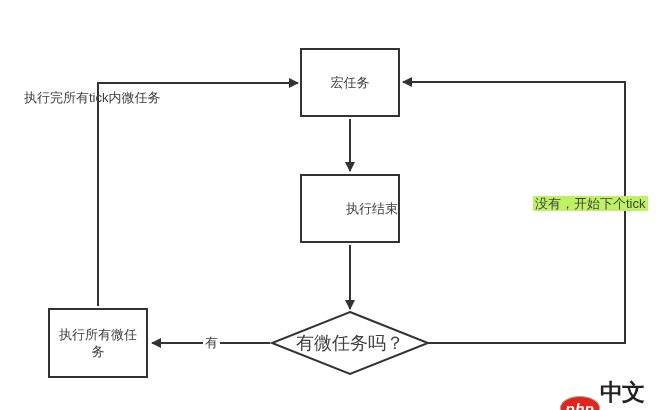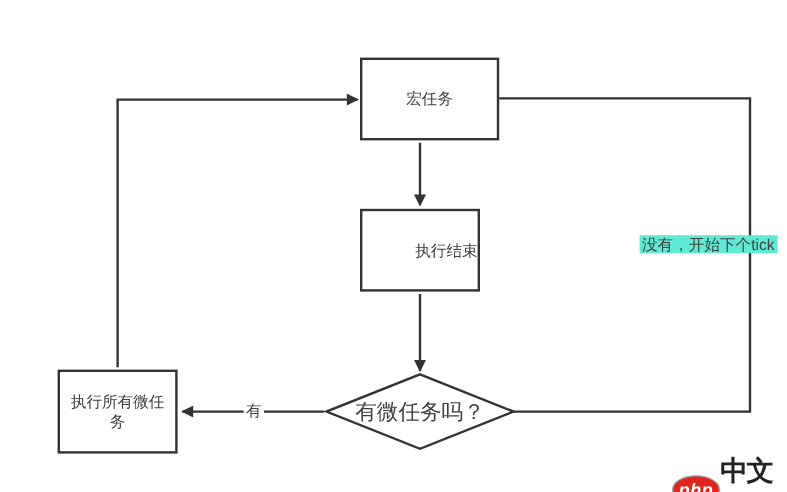--- a/index.html
+++ b/index.html
@@ -28,21 +28,21 @@
     border: 2px solid #333333;
     background: #ffffff;
     display: flex;
     align-items: center;
     justify-content: center;
     text-align: center;
     font-size: 13px;
     line-height: 17px;
     color: #404040;
   }
-  .node-macro   { left: 300px; top: 48px;  width: 116px; height: 69px; }
+  .node-macro   { left: 300px; top: 48px;  width: 100px; height: 69px; }
   .node-end     { left: 300px; top: 174px; width: 100px; height: 69px; justify-content: flex-end; }
   .node-micro   { left: 48px;  top: 308px; width: 100px; height: 70px; padding: 0 8px; }
   .diamond-label {
     position: absolute;
     left: 272px;
     top: 312px;
     width: 156px;
     height: 62px;
     display: flex;
     align-items: center;
@@ -51,21 +51,21 @@
     color: #404040;
   }
   .edge-label {
     position: absolute;
     font-size: 13px;
     line-height: 15px;
     color: #404040;
     white-space: nowrap;
   }
   .label-after-tick { left: 24px; top: 90px; }
-  .label-no-tick    { left: 533px; top: 196px; background: #5eead4; padding: 0 2px; }
+  .label-no-tick    { left: 533px; top: 196px; background: #bef264; padding: 0 2px; }
   .label-yes        { left: 203px; top: 335px; background: #ffffff; padding: 0 2px; }
   .watermark {
     position: absolute;
     left: 560px;
     top: 377px;
     display: flex;
     align-items: center;
   }
   .wm-badge {
     width: 47px;
@@ -123,20 +123,21 @@
   <div class="node node-end">
     <span>执行结束</span>
   </div>
 
   <div class="node node-micro">
     <span>执行所有微任务</span>
   </div>
 
   <div class="diamond-label">有微任务吗？</div>
 
+  <div class="edge-label label-after-tick">执行完所有tick内微任务</div>
 
   <div class="edge-label label-no-tick">没有，开始下个tick</div>
 
   <div class="edge-label label-yes">有</div>
 
   <div class="watermark">
     <span class="wm-badge">php</span>
     <span class="wm-site">中文网</span>
   </div>
 

